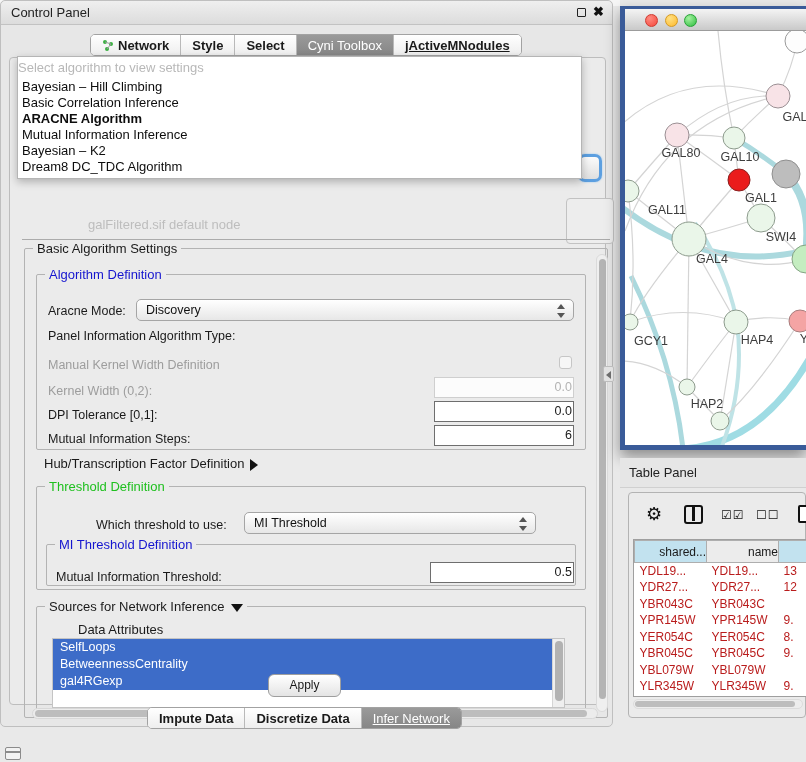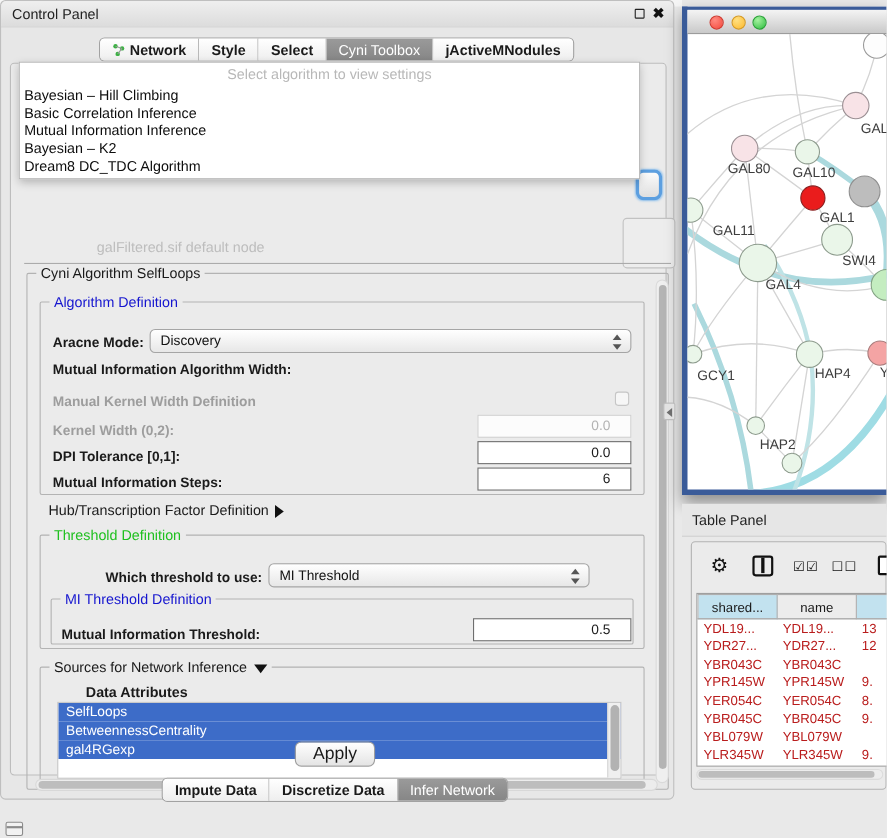--- a/index.html
+++ b/index.html
@@ -10,71 +10,71 @@
   
   .cp { left:0; top:6; width:613px; height:727px; background:#e7e7e7; border:1px solid #bfbfbf; border-radius:5px; }
   .cp-titlebar { left:0; top:0; width:100%; height:24px; background:linear-gradient(#efefef,#dcdcdc); border-bottom:1px solid #c2c2c2; border-radius:5px 5px 0 0; }
   .cp-title { position:absolute; left:10px; top:4px; font-size:13px; color:#222; }
   .float-btn { position:absolute; right:26px; top:7px; width:9px; height:9px; border:1.5px solid #222; border-radius:1px; }
   .close-btn { position:absolute; right:8px; top:3px; font-size:13px; font-weight:bold; color:#111; }
 
   
   .seg-bar { display:inline-flex; height:22px; background:#fdfdfd; border:1px solid #a2a2a2; border-radius:5px; overflow:hidden; font-size:13px; }
   .seg { display:flex; align-items:center; gap:4px; padding:0 11px; border-right:1px solid #b9b9b9; color:#1a1a1a; background:linear-gradient(#ffffff,#eeeeee); white-space:nowrap; }
-  .seg:last-child { border-right:none; }
+  .seg:last-child { border-right:none;text-decoration:underline; }
   .seg.sel { background:linear-gradient(#9a9a9a,#868686); color:#fff; }
   .seg-bold { font-weight:600;text-align:center; }
 
   .cp-content { left:8px; top:56px; width:597px; height:648px; background:#ebebeb; border:1px solid #bdbdbd; border-radius:4px; }
 
   
   .bg-focusbtn { left:568px; top:96px; width:24px; height:28px; border-radius:7px; border:3px solid #5c9fe0; background:linear-gradient(#fbfbfb,#dfdfdf); box-shadow:0 0 2px #8fc2ee; }
   .bg-groupedge { left:556px; top:140px; width:48px; height:46px; border:1px solid #c2c2c2; border-radius:4px; background:#ededed; }
   .bg-combo-text { left:78px; top:159px; width:420px; height:18px; font-size:13px; color:#bdbdbd; overflow:hidden; }
   .bg-rule { left:12px; top:181px; width:588px; height:1px; background:#ababab; }
 
   
   .popup { left:16px; top:55px; width:565px; background:#ffffff; border:1px solid #b5b5b5; box-shadow:0 3px 8px rgba(0,0,0,.25); z-index:30; padding-bottom:3px; }
-  .popup-prompt { text-align:center; color:#b8b8b8; font-size:13px; padding:3px 0 4px 0; }
+  .popup-prompt { text-align:left; color:#b8b8b8; font-size:13px; padding:3px 0 4px 0; }
   .algo-item { font-size:13px; line-height:16px; padding-left:4px; color:#0d0d0d; }
   .algo-item.bold { font-weight:bold; }
 
   
   .gbox { position:absolute; border:1px solid #b3b3b3; border-radius:2px; }
   .gtitle { position:absolute; top:-8px; left:8px; background:#ebebeb; padding:0 4px; font-size:13px; }
   .blue { color:#1515cf; } .green { color:#1fc01f; }
 
-  .lbl { position:absolute; font-size:12.5px; font-weight:bold; }
+  .lbl { position:absolute; font-size:12.5px; font-weight:normal; }
   .lbl.dis { color:#9d9d9d; }
 
   .combo { position:absolute; height:22px; background:linear-gradient(#ffffff,#e7e7e7); border:1px solid #a5a5a5; border-radius:5px; font-size:12.5px; line-height:20px; padding-left:9px; color:#111; }
   .stepper { position:absolute; right:7px; top:4px; width:9px; height:14px; }
   .stepper:before { content:""; position:absolute; top:0; left:0; border-left:4.5px solid transparent; border-right:4.5px solid transparent; border-bottom:5px solid #555; }
   .stepper:after { content:""; position:absolute; bottom:0; left:0; border-left:4.5px solid transparent; border-right:4.5px solid transparent; border-top:5px solid #555; }
 
-  .field { position:absolute; height:21px; background:#fff; border:1px solid #6e6e6e; font-size:12.5px; line-height:19px; text-align:right; padding-right:18px; }
+  .field { position:absolute; height:21px; background:#fff; border:1px solid #6e6e6e; font-size:12.5px; line-height:19px; text-align:right; padding-right:1px; }
   .field.dis { border:1px solid #cfcfcf; background:#fcfcfc; color:#b3b3b3; }
 
   .checkbox { position:absolute; width:13px; height:13px; border:1px solid #c6c6c6; border-radius:3px; background:#f6f6f6; }
 
   .arrow-right { display:inline-block; width:0; height:0; border-top:6px solid transparent; border-bottom:6px solid transparent; border-left:8px solid #111; vertical-align:middle; margin-left:6px; }
   .arrow-down { display:inline-block; width:0; height:0; border-left:6px solid transparent; border-right:6px solid transparent; border-top:8px solid #111; vertical-align:middle; margin-left:6px; }
 
   .attr-listbox { position:absolute; left:42px; top:580px; width:513px; height:70px; background:#fff; border:1px solid #c4c4c4; overflow:hidden; }
   .attr-item { height:17px; line-height:17px; font-size:12.5px; color:#fff; background:#3d6cc8; padding-left:7px; }
   .attr-vsb { position:absolute; right:0; top:0; width:12px; height:100%; background:#efefef; border-left:1px solid #d5d5d5; }
   .attr-vsb .thumb { position:absolute; left:1.5px; top:2px; width:8px; height:60px; background:#b2b2b2; border-radius:4px; }
 
   .hsb { position:absolute; left:22px; top:650px; width:566px; height:11px; background:#ececec; border:1px solid #d8d8d8; border-radius:6px; }
   .hsb .thumb { position:absolute; left:2px; top:1px; width:552px; height:7px; background:#bdbdbd; border-radius:4px; }
 
   .vsb { position:absolute; left:586px; top:196px; width:12px; height:458px; background:#efefef; border:1px solid #dadada; border-radius:6px; }
   .vsb .thumb { position:absolute; left:1.5px; top:4px; width:7px; height:440px; background:#b4b4b4; border-radius:4px; }
 
-  .apply-btn { left:267px; top:673px; width:73px; height:23px; background:linear-gradient(#ffffff,#e4e4e4); border:1px solid #9e9e9e; border-radius:6px; font-size:16px; text-align:center; line-height:21px; }
+  .apply-btn { left:267px; top:673px; width:73px; height:23px; background:linear-gradient(#ffffff,#e4e4e4); border:1px solid #9e9e9e; border-radius:6px; font-size:12px; text-align:center; line-height:21px; }
 
   
   .net { left:620px; top:6px; width:186px; height:444px; background:#fff; border-left:5px solid #3a5b99; border-top:3px solid #3a5b99; border-bottom:5px solid #3a5b99; box-shadow:0 7px 14px rgba(0,0,0,.4); }
   .net-titlebar { position:absolute; left:0; top:0; width:100%; height:22px; background:linear-gradient(#f4f4f4,#c9c9c9); border-bottom:1px solid #9c9c9c; }
   .tl { position:absolute; top:4.5px; width:13px; height:13px; border-radius:50%; }
   .tl.red { left:20px; background:radial-gradient(circle at 35% 30%, #ff8a80, #f4483c); border:1px solid #cf3a30; }
   .tl.yellow { left:40px; background:radial-gradient(circle at 35% 30%, #ffe082, #fdb92d); border:1px solid #d69a22; }
   .tl.green { left:59px; background:radial-gradient(circle at 35% 30%, #a5f2a0, #2ebd3f); border:1px solid #27a236; }
   #net-svg { position:absolute; left:0; top:22px; }
   .nlab { font-size:12.5px; fill:#3d3d3d; font-family:"Liberation Sans",sans-serif; }
@@ -88,21 +88,21 @@
   .tp-toolbar { position:absolute; left:0; top:0; width:100%; height:44px; }
   .ticon { position:absolute; top:12px; }
   .gear { left:17px; font-size:18px; color:#111; line-height:18px; }
   .cols { left:55px; width:19px; height:19px; border:2.5px solid #111; border-radius:3px; }
   .cols:before { content:""; position:absolute; left:6px; top:0; width:2.5px; height:14px; background:#111; }
   .cbpair { font-size:12px; letter-spacing:1px; color:#111; top:15px; }
   .cb1 { left:92px; } .cb2 { left:127px; }
   .docicon { left:169px; width:14px; height:18px; border:2.5px solid #111; border-radius:2px; background:#fff; }
   .tp-table { position:absolute; left:4px; top:46px; width:178px; height:158px; background:#fff; border:1px solid #9f9f9f; overflow:hidden; }
   table.grid { border-collapse:collapse; table-layout:fixed; width:220px; font-size:12px; }
-  table.grid th { height:22px; border:1px solid #aeaeae; font-weight:normal; text-align:center; font-size:12px; }
+  table.grid th { height:22px; border:1px solid #aeaeae; font-weight:normal; text-align:right; font-size:12px; }
   table.grid th.hl { background:#c2e2ef; }
   table.grid th.plain { background:#ececec; }
   table.grid td { height:16.5px; padding:0 0 0 5px; white-space:nowrap; overflow:hidden; color:#b91c1c; }
   .tp-hsb { position:absolute; left:4px; top:206px; width:170px; height:10px; background:#ededed; border:1px solid #dcdcdc; border-radius:5px; }
   .tp-hsb .thumb { position:absolute; left:1px; top:1px; width:160px; height:6px; background:#bdbdbd; border-radius:3px; }
 
   .corner-icon { left:5px; top:747px; width:16px; height:13px; border:1.5px solid #8b8b8b; border-radius:2px; background:#f2f2f2; }
   .corner-icon:before { content:""; position:absolute; left:0; top:3px; width:100%; height:1.5px; background:#8b8b8b; }
 
   .top-strip { left:0; top:0; width:620px; height:6px; background:#f6f6f6; }
@@ -150,35 +150,35 @@
   </div>
 
   <div class="abs cp-content">
 
     <div class="abs bg-focusbtn"></div>
     <div class="abs bg-groupedge"></div>
     <div class="abs bg-combo-text">galFiltered.sif default node</div>
     <div class="abs bg-rule"></div>
 
     <div class="gbox" style="left:14px; top:190px; width:584px; height:470px;">
-      <span class="gtitle">Cyni Algorithm SelfLoops</span>
+      <span class="gtitle">Basic Algorithm Settings</span>
     </div>
 
     <div class="vsb">
         <div class="thumb"></div>
       </div>
 
     <div class="gbox" style="left:26px; top:216px; width:550px; height:176px;">
       <span class="gtitle blue">Algorithm Definition</span>
     </div>
     <span class="lbl" style="left:38px; top:246px;">Aracne Mode:</span>
     <div class="combo" style="left:126px; top:241px; width:438px;">
       <span>Discovery</span><span class="stepper"></span>
     </div>
-    <span class="lbl" style="left:38px; top:271px;">Mutual Information Algorithm Width:</span>
+    <span class="lbl" style="left:38px; top:271px;">Panel Information Algorithm Type:</span>
     <span class="lbl dis" style="left:38px; top:300px;">Manual Kernel Width Definition</span>
     <span class="checkbox" style="left:549px; top:298px;"></span>
     <span class="lbl dis" style="left:38px; top:326px;">Kernel Width (0,2):</span>
     <div class="field dis" style="left:424px; top:319px; width:140px;">0.0</div>
     <span class="lbl" style="left:38px; top:350px;">DPI Tolerance [0,1]:</span>
     <div class="field" style="left:424px; top:343px; width:140px;">0.0</div>
     <span class="lbl" style="left:38px; top:374px;">Mutual Information Steps:</span>
     <div class="field" style="left:424px; top:367px; width:140px;">6</div>
 
     <div class="abs" style="left:34px; top:398px; font-size:13px;">
@@ -215,20 +215,21 @@
     <div class="hsb">
         <div class="thumb"></div>
       </div>
   </div>
 
   <div class="abs popup">
     <div class="popup-prompt">Select algorithm to view settings</div>
     <div id="algo-list">
         <div class="algo-item">Bayesian – Hill Climbing</div>
         <div class="algo-item">Basic Correlation Inference</div>
+        <div class="algo-item bold">ARACNE Algorithm</div>
         <div class="algo-item">Mutual Information Inference</div>
         <div class="algo-item">Bayesian – K2</div>
         <div class="algo-item">Dream8 DC_TDC Algorithm</div>
       </div>
   </div>
 
   <div class="abs apply-btn">Apply</div>
 
   <div class="abs" style="left:146px; top:706px;">
     <div class="seg-bar">

